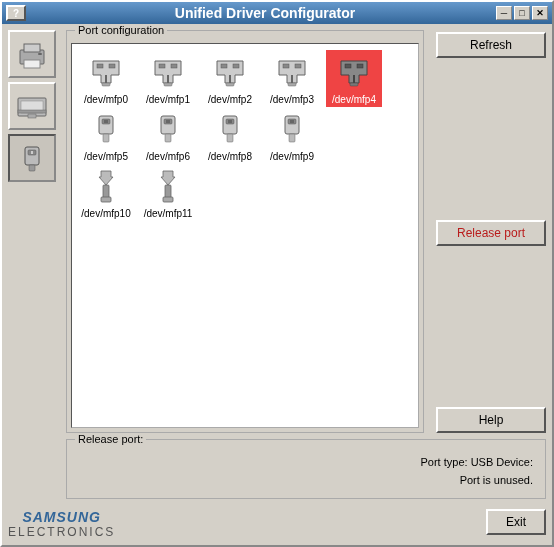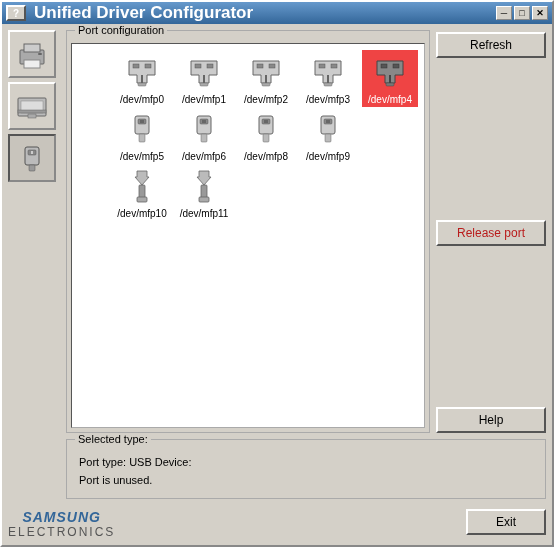--- a/index.html
+++ b/index.html
@@ -29,22 +29,22 @@
       font-weight: bold;
       padding: 4px 0;
       display: flex;
       align-items: center;
       justify-content: space-between;
       height: 22px;
       flex-shrink: 0;
     }
     .titlebar-title {
       flex: 1;
-      text-align: left;
-      font-size: 17px;
+      text-align: center;
+      font-size: 14px;
     }
     .titlebar-controls {
       display: flex;
       gap: 2px;
       margin-right: 4px;
     }
     .titlebar-btn {
       width: 16px;
       height: 14px;
       background: #d4d0c8;
@@ -106,27 +106,26 @@
     }
     .main-area {
       flex: 1;
       display: flex;
       flex-direction: column;
       gap: 6px;
     }
     .center-panel {
       display: flex;
       flex: 1;
-      gap: 6px;
+      gap: 12px;
     }
     .port-row {
       display: flex;
       gap: 6px;
       flex-wrap: nowrap;
-      margin-left: 36px;
     }
     .port-item {
       display: flex;
       flex-direction: column;
       align-items: center;
       width: 56px;
       cursor: pointer;
       padding: 2px;
     }
     .port-item.selected {
@@ -170,20 +169,21 @@
       width: 100%;
     }
     .win-button:disabled, .win-button.disabled {
       color: #b91c1c;
       cursor: default;
     }
     .selected-port-content {
       padding: 2px 8px;
       font-size: 11px;
       line-height: 1.6;
+      text-align: right;
     }
     .bottom-bar {
       display: flex;
       justify-content: space-between;
       align-items: flex-start;
       padding: 4px 6px 6px 6px;
     }
     .samsung-logo {
       display: flex;
       flex-direction: column;
@@ -433,29 +433,29 @@
         </div>
 
         <div class="buttons-panel">
           <button class="win-button">Refresh</button>
           <button class="win-button disabled" disabled="">Release port</button>
           <button class="win-button">Help</button>
         </div>
       </div>
 
       <div class="fieldset-wrapper2">
-        <span class="fs-legend">Selected type:</span>
+        <span class="fs-legend">Release port:</span>
         <div class="selected-port-content">
           <div>Port type: USB   Device:</div>
           <div>Port is unused.</div>
         </div>
       </div>
     </div>
   </div>
 
   <div class="bottom-bar">
     <div class="samsung-logo">
       <div class="samsung-text">SAMSUNG</div>
       <div class="electronics-text">ELECTRONICS</div>
     </div>
-    <button class="win-button" style="width:80px;">Exit</button>
+    <button class="win-button" style="width:60px;">Exit</button>
   </div>
 </div>
 
 </body></html>

